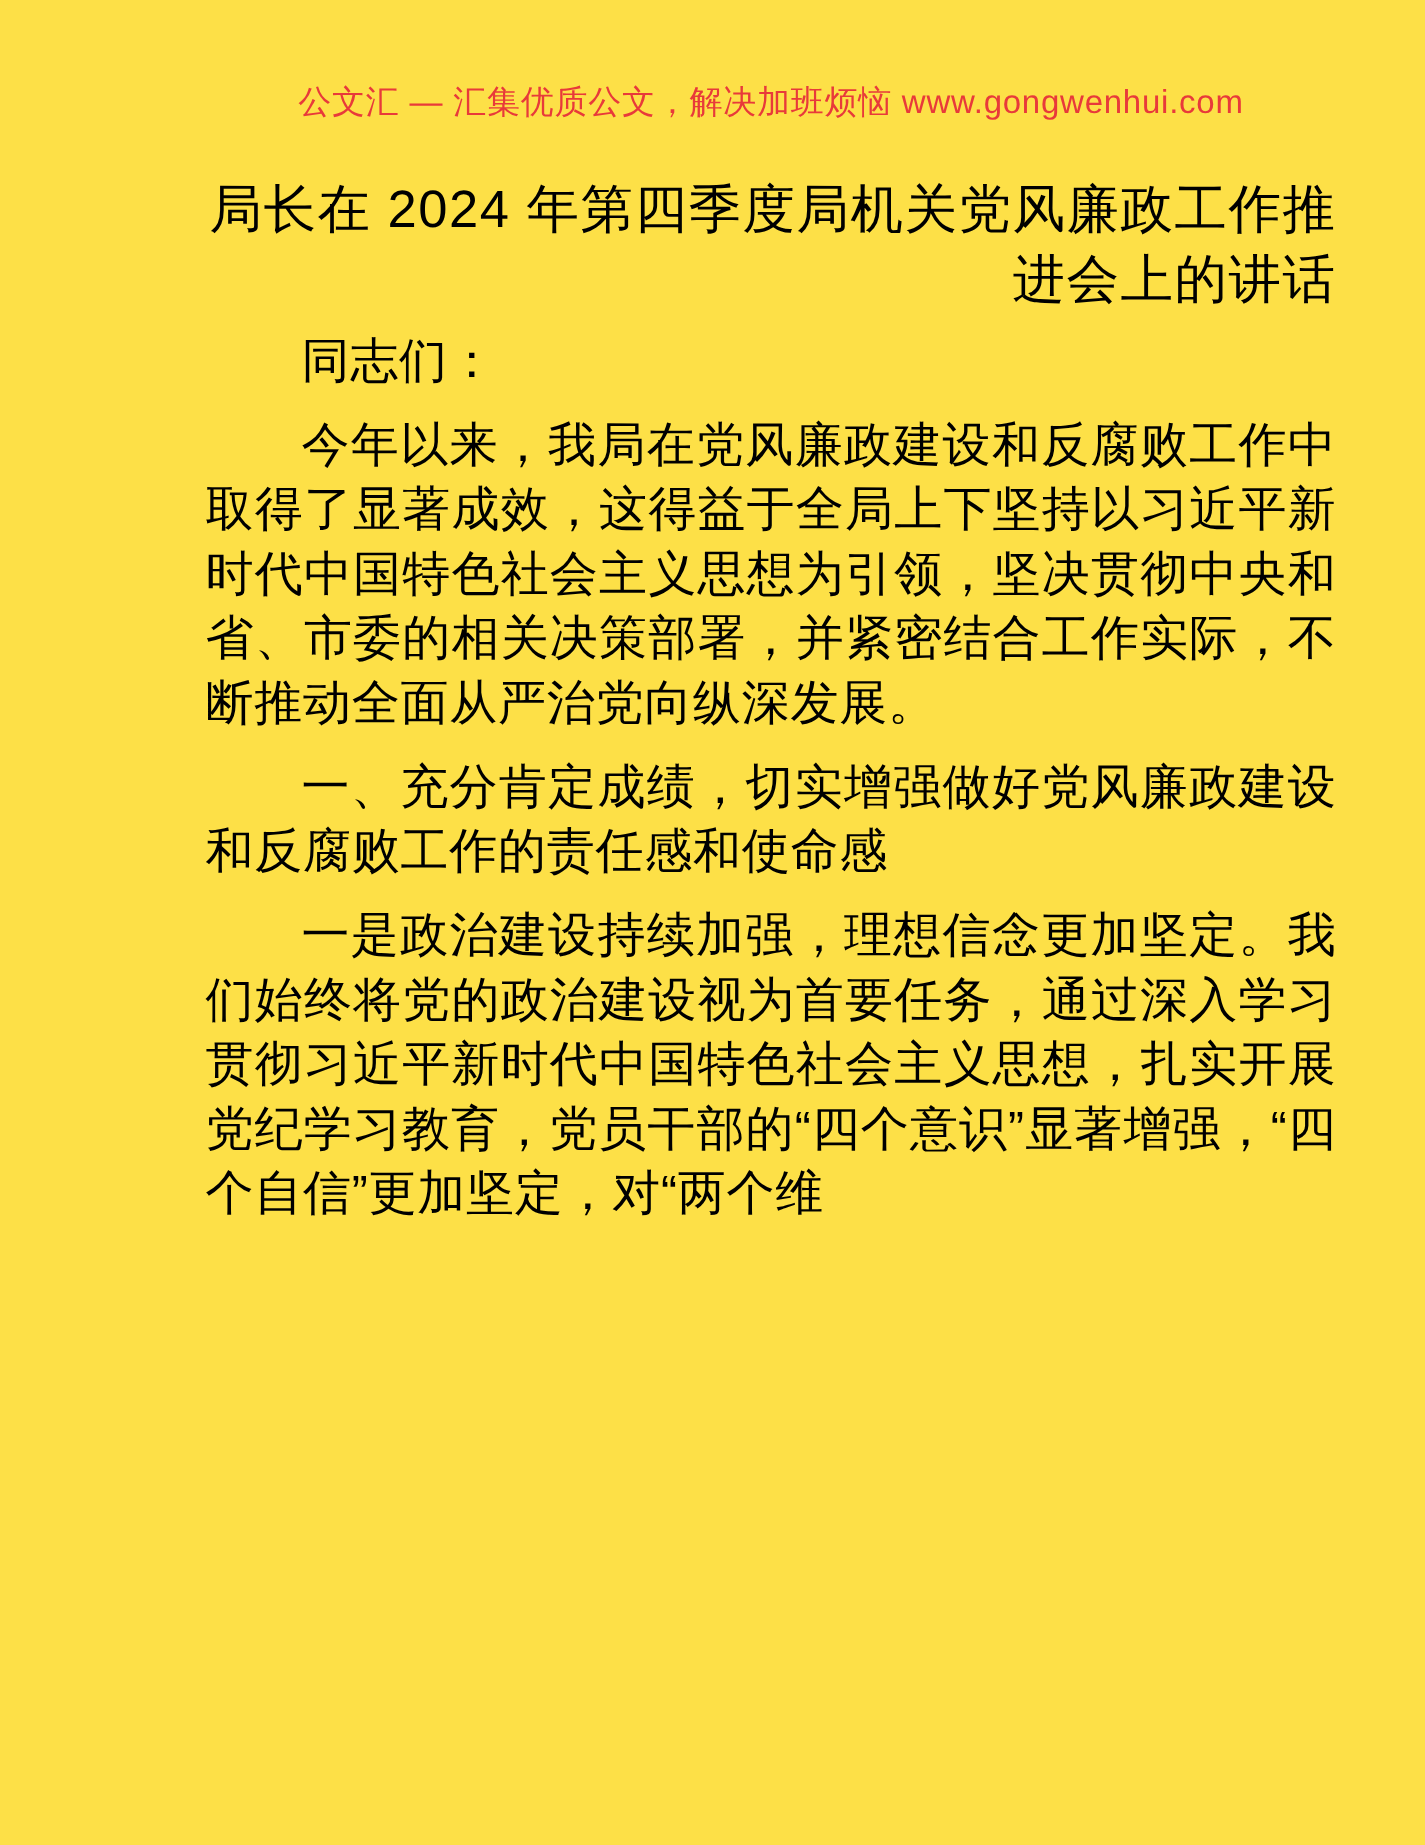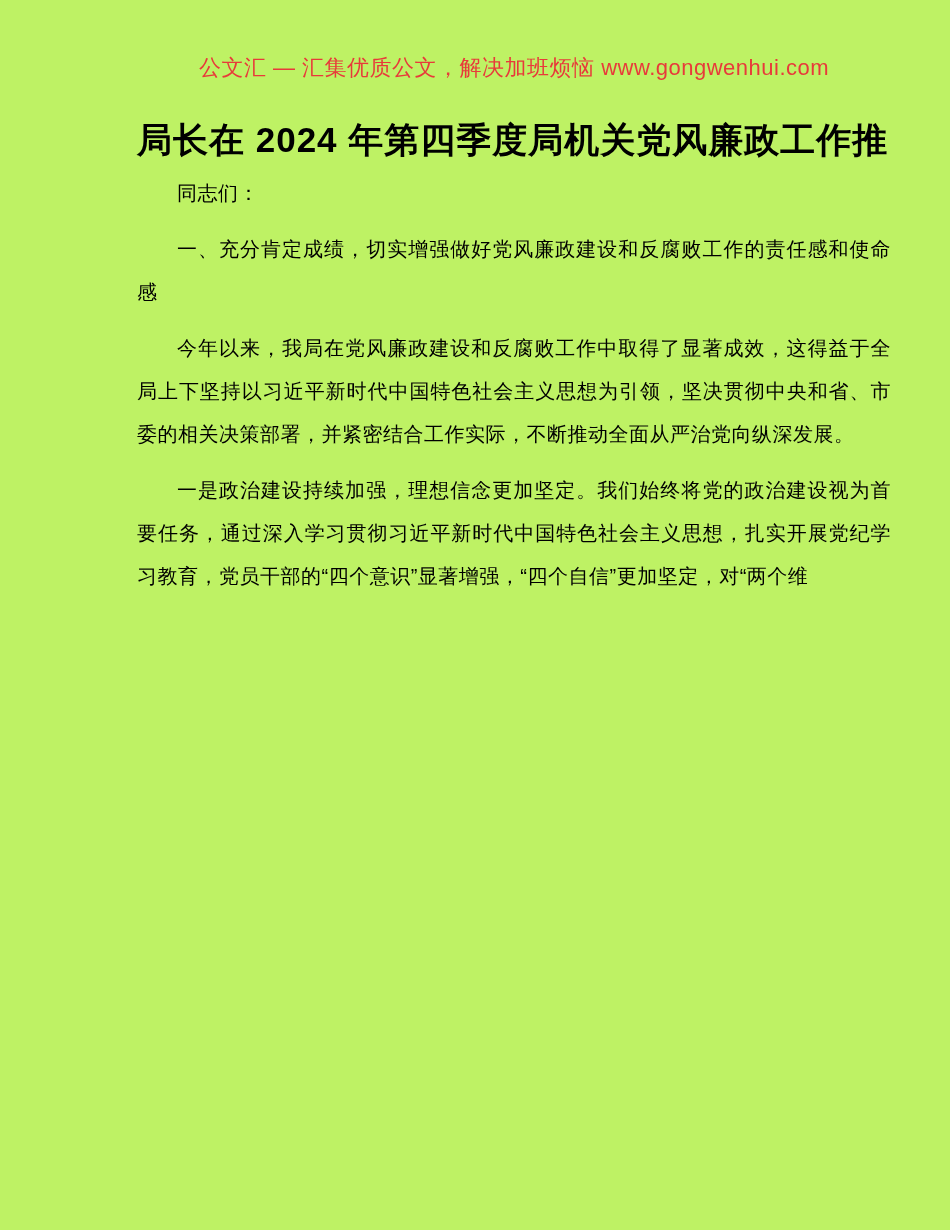--- a/index.html
+++ b/index.html
@@ -9,59 +9,60 @@
     background: #ffffff;
     font-family: "Liberation Sans", "DejaVu Sans", sans-serif;
     color: #000000;
     overflow: hidden;
   }
   .page {
     box-sizing: border-box;
     width: 950px;
     height: 1230px;
     padding: 55px 59px 0 137px;
-    background: #bef264;
+    background: #fde047;
   }
   .watermark {
     text-align: center;
     font-size: 22px;
     line-height: 26px;
     letter-spacing: 0.5px;
     white-space: nowrap;
   }
   h1.doc-title {
     margin: 35px 0 0 0;
     font-size: 35px;
-    font-weight: bold;
+    font-weight: normal;
     line-height: 47px;
-    text-align: left;
+    text-align: right;
     letter-spacing: 1px;
   }
   h1.doc-title .title-line { display: block; }
   .body-text p {
     margin: 0 0 13px 0;
-    font-size: 20px;
+    font-size: 32px;
     line-height: 43px;
     text-indent: 2em;
     text-align: justify;
     letter-spacing: 0.5px;
   }
   .body-text { margin-top: 9px; }
 </style>
 </head>
 <body>
 
 <div class="page">
 
   <div class="watermark" style="color: rgb(232, 58, 58);">公文汇 — 汇集优质公文，解决加班烦恼 www.gongwenhui.com</div>
 
   <h1 class="doc-title">
     <span class="title-line">局长在 2024 年第四季度局机关党风廉政工作推</span>
+    <span class="title-line">进会上的讲话</span>
   </h1>
 
   <div class="body-text">
     <p>同志们：</p>
+    <p>今年以来，我局在党风廉政建设和反腐败工作中取得了显著成效，这得益于全局上下坚持以习近平新时代中国特色社会主义思想为引领，坚决贯彻中央和省、市委的相关决策部署，并紧密结合工作实际，不断推动全面从严治党向纵深发展。</p>
     <p>一、充分肯定成绩，切实增强做好党风廉政建设和反腐败工作的责任感和使命感</p>
-    <p>今年以来，我局在党风廉政建设和反腐败工作中取得了显著成效，这得益于全局上下坚持以习近平新时代中国特色社会主义思想为引领，坚决贯彻中央和省、市委的相关决策部署，并紧密结合工作实际，不断推动全面从严治党向纵深发展。</p>
     <p>一是政治建设持续加强，理想信念更加坚定。我们始终将党的政治建设视为首要任务，通过深入学习贯彻习近平新时代中国特色社会主义思想，扎实开展党纪学习教育，党员干部的“四个意识”显著增强，“四个自信”更加坚定，对“两个维</p>
   </div>
 
 </div>
 
 </body></html>

